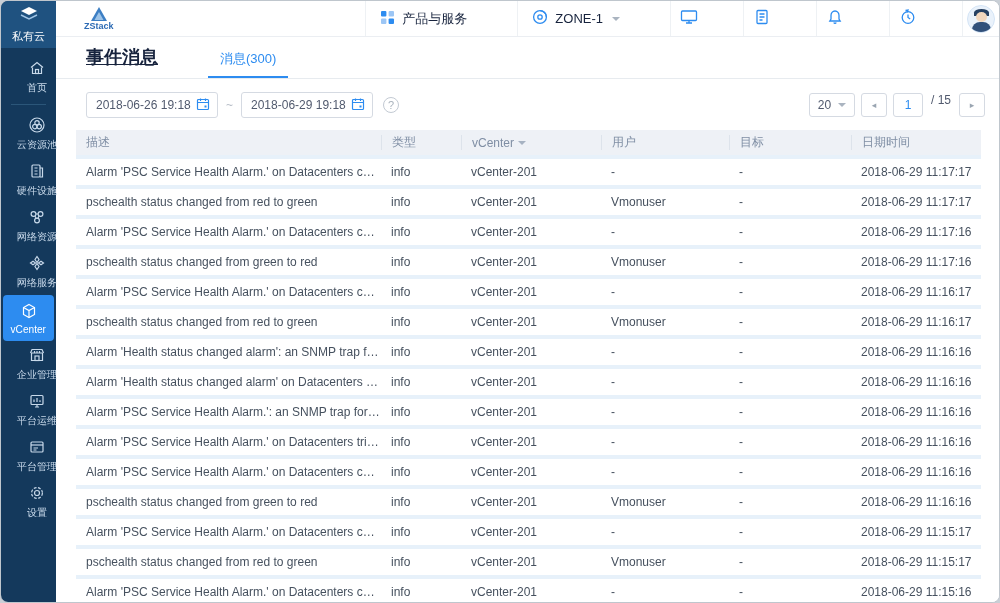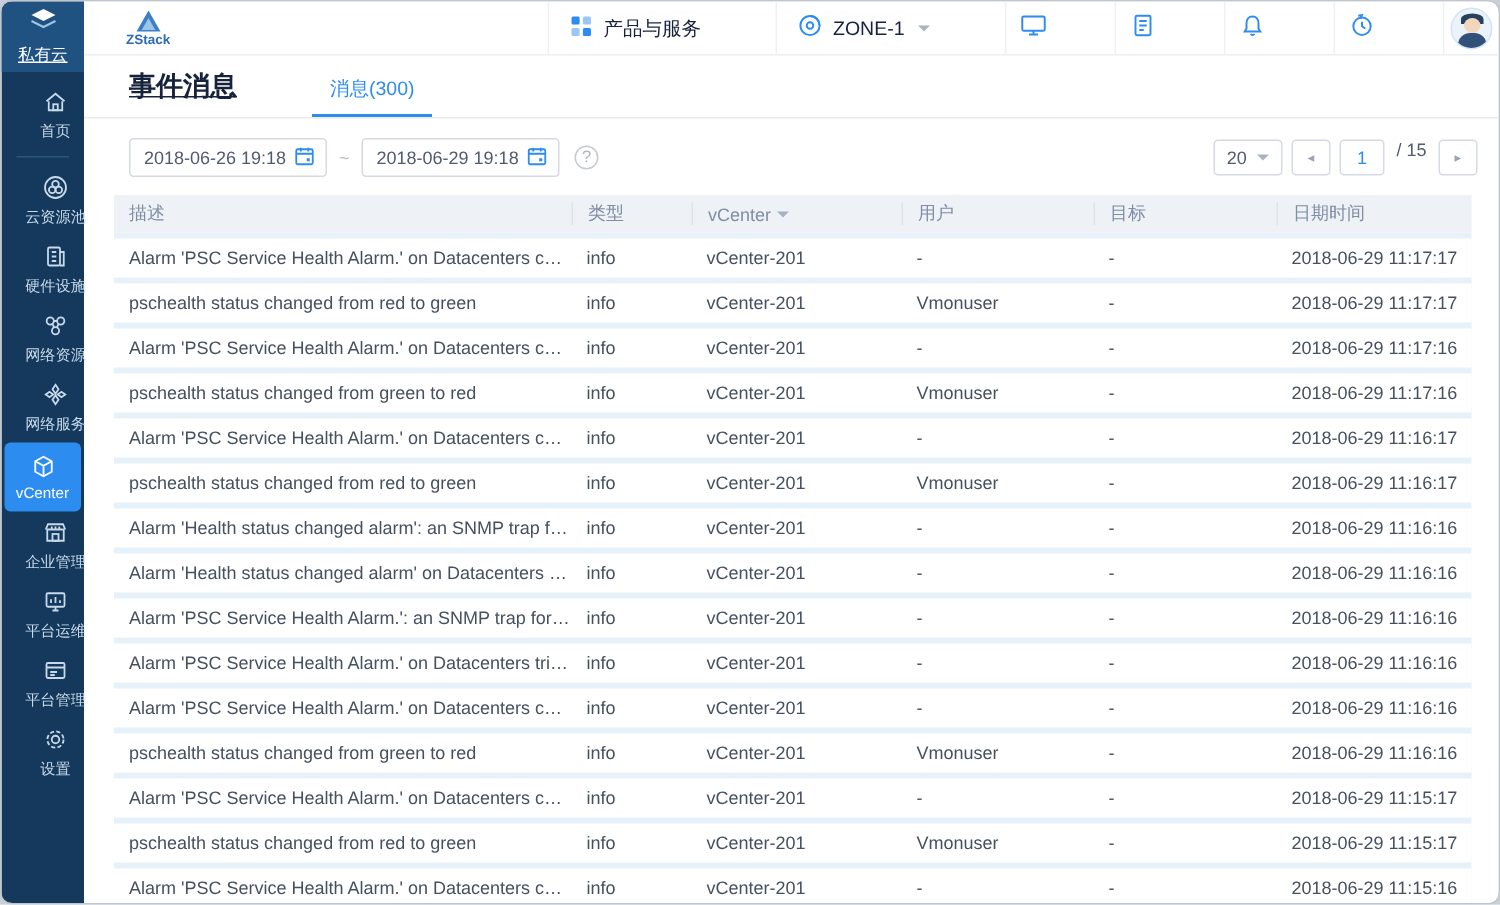--- a/index.html
+++ b/index.html
@@ -2,21 +2,21 @@
 <html><head>
 <meta charset="utf-8">
 <style>
   * { margin:0; padding:0; box-sizing:border-box; }
   html,body { width:1000px; height:603px; }
   body { background:#c9cfd6; font-family:"Liberation Sans", sans-serif; position:relative; }
   .window { position:absolute; inset:0; background:#fff; border:1px solid #bfc6cd; border-radius:8px; overflow:hidden; }
 
   
   .sidebar { position:absolute; left:0; top:0; bottom:0; width:55px; background:#14395c; color:#c8d9ea; z-index:5; }
-  .brand { height:47px; background:#1f5280; display:flex; flex-direction:column; align-items:center; justify-content:center; gap:3px; color:#fff;text-decoration:underline; }
+  .brand { height:47px; background:#1f5280; display:flex; flex-direction:column; align-items:center; justify-content:center; gap:3px; color:#fff; }
   .brand .lbl { font-size:11px; }
   .nav { padding-top:6px; }
   .nav-item { height:46px; display:flex; flex-direction:column; align-items:center; justify-content:center; gap:3px; cursor:pointer;margin-left:17px; }
   .nav-item .lbl { font-size:11px; letter-spacing:0; white-space:nowrap; transform:scale(.92); }
   .nav-item svg { display:block; }
   .nav-item.active { background:#2d8cf0; color:#fff; border-radius:4px; margin:0 2px; }
   .nav-divider { height:1px; background:#2b5679; margin:4px 10px 6px 10px; }
 
   
   .topbar { position:absolute; left:55px; right:0; top:0; height:36px; background:#fff; border-bottom:1px solid #ebeef2; display:flex; align-items:stretch; z-index:4; }

